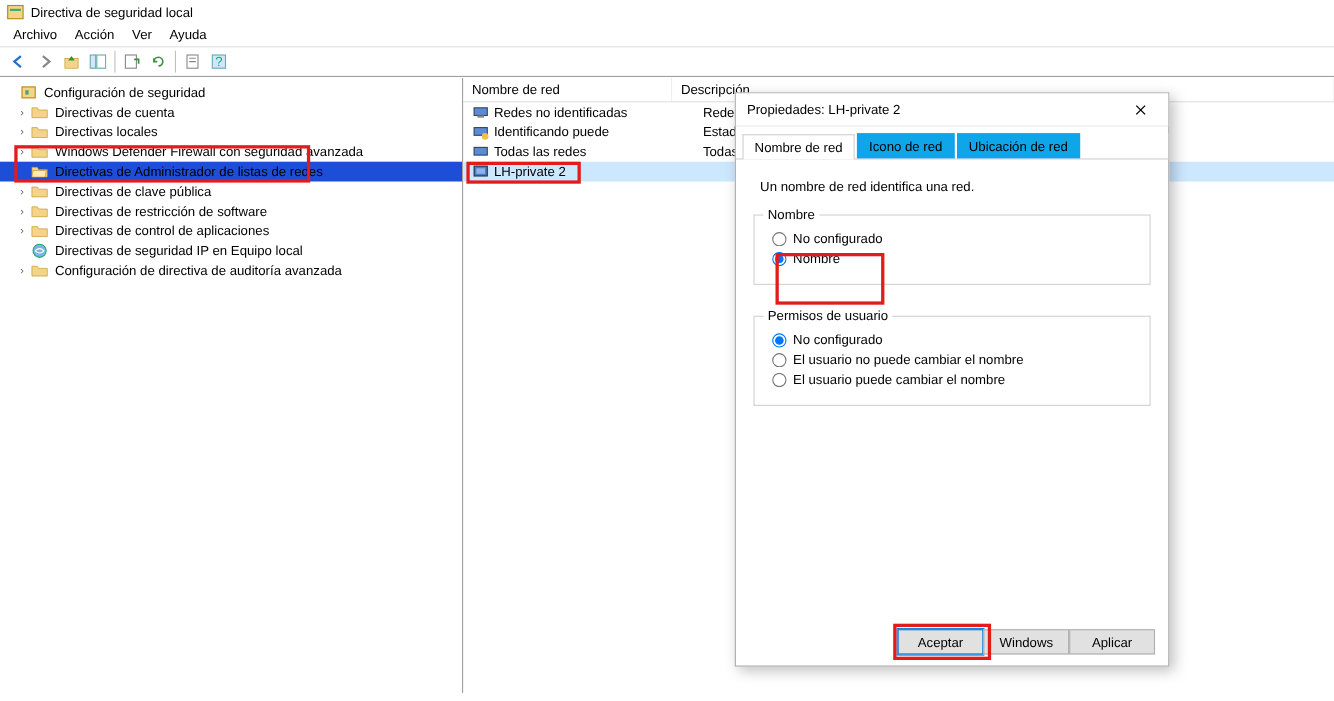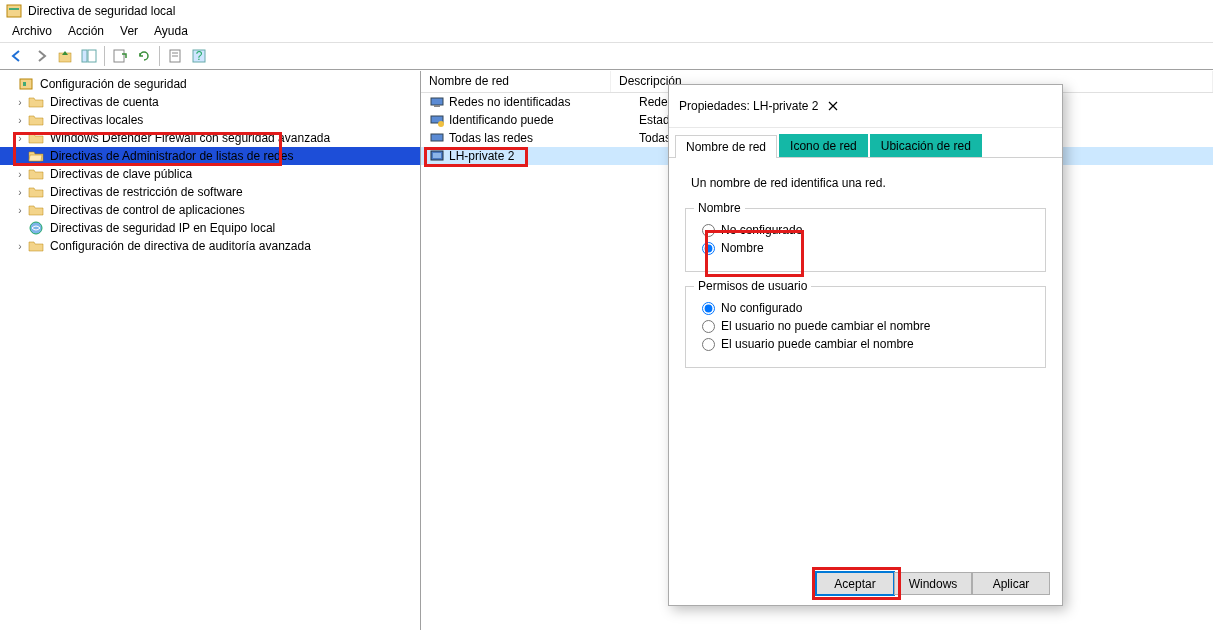--- a/index.html
+++ b/index.html
@@ -42,29 +42,29 @@
   .listrow.sel{background:#cce8ff}
   .listrow .licon{width:16px;height:16px;margin-right:4px;flex-shrink:0}
   .col-name{width:190px}
   .col-desc{flex:1}
   
   
   .hl{position:absolute;border:3px solid #e21b1b;pointer-events:none}
   
   
   .dialog{position:absolute;left:668px;top:84px;width:395px;height:522px;background:#fff;border:1px solid #aaa;box-shadow:4px 4px 12px rgba(0,0,0,.25)}
-  .dlg-title{display:flex;align-items:center;justify-content:flex-start;height:43px;padding:0 10px;background:#fff;border-bottom:1px solid #e8e8e8}
+  .dlg-title{display:flex;align-items:center;justify-content:space-between;height:30px;padding:0 10px;background:#fff;border-bottom:1px solid #e8e8e8}
   .dlg-close{width:30px;height:24px;display:flex;align-items:center;justify-content:center;font-size:14px}
   .dlg-tabbar{display:flex;background:#fff;border-bottom:1px solid #d0d0d0;padding-left:6px;margin-top:6px}
-  .dlg-tab{padding:4px 10px;border:1px solid transparent;border-bottom:none;background:#14b8a6;margin-right:2px}
+  .dlg-tab{padding:4px 10px;border:1px solid transparent;border-bottom:none;background:#0ea5e9;margin-right:2px}
   .dlg-tab.active{background:#fff;border-color:#d0d0d0;position:relative;top:1px}
   .dlg-body{padding:14px 16px;height:398px}
   .dlg-hint{margin:4px 0 18px 6px}
   
-  .groupbox{border:1px solid #d0d0d0;padding:10px 10px 12px 10px;margin-bottom:14px;position:relative}
+  .groupbox{border:1px solid #d0d0d0;padding:10px 10px 12px 10px;margin-bottom:28px;position:relative}
   .groupbox .gb-title{position:absolute;top:-8px;left:8px;background:#fff;padding:0 4px}
   .radio-row{display:flex;align-items:center;margin:4px 0 4px 6px}
   .radio-row input{margin-right:6px}
   .text-input{width:310px;height:22px;border:1px solid #7a9fd0;padding:2px 6px;margin-left:34px;margin-top:2px;outline:1px solid #cde3ff}
   
   .dlg-buttons{position:absolute;bottom:10px;right:12px;display:flex;gap:0}
   .btn{width:78px;height:23px;background:#e1e1e1;border:1px solid #adadad;display:flex;align-items:center;justify-content:center}
   .btn.default{border:1px solid #0078d7;outline:1px solid #0078d7}
 </style>
 </head>

